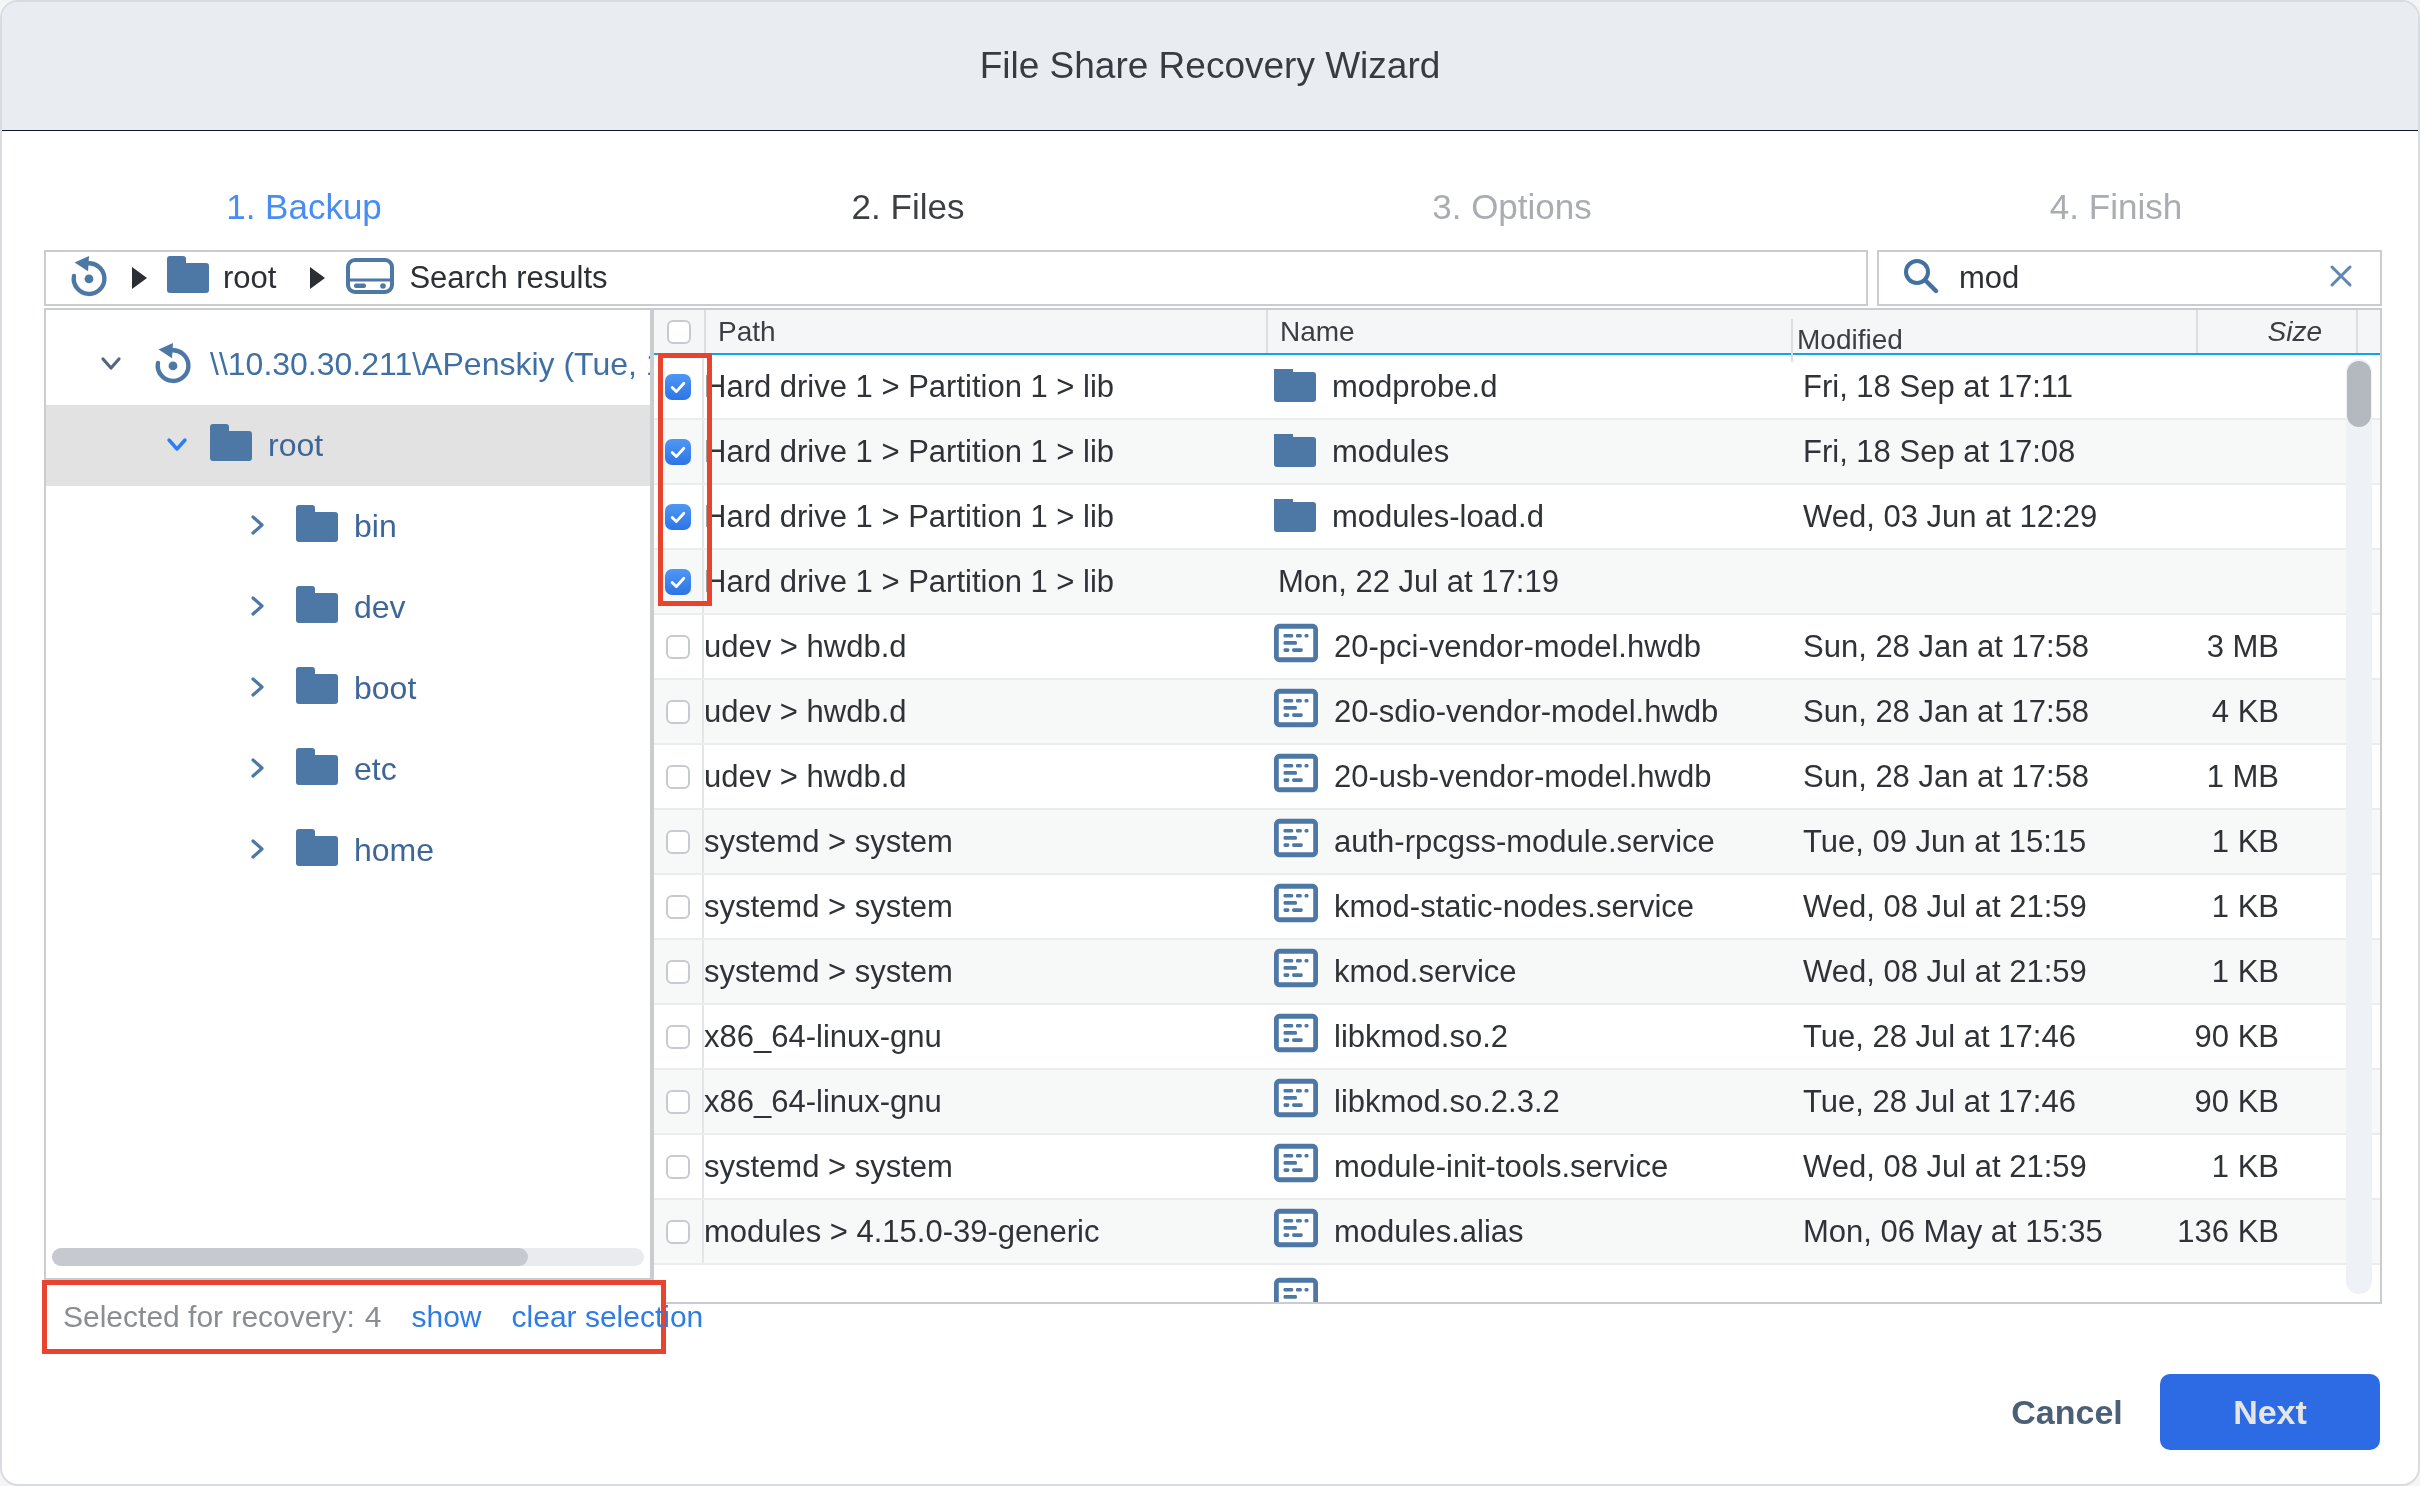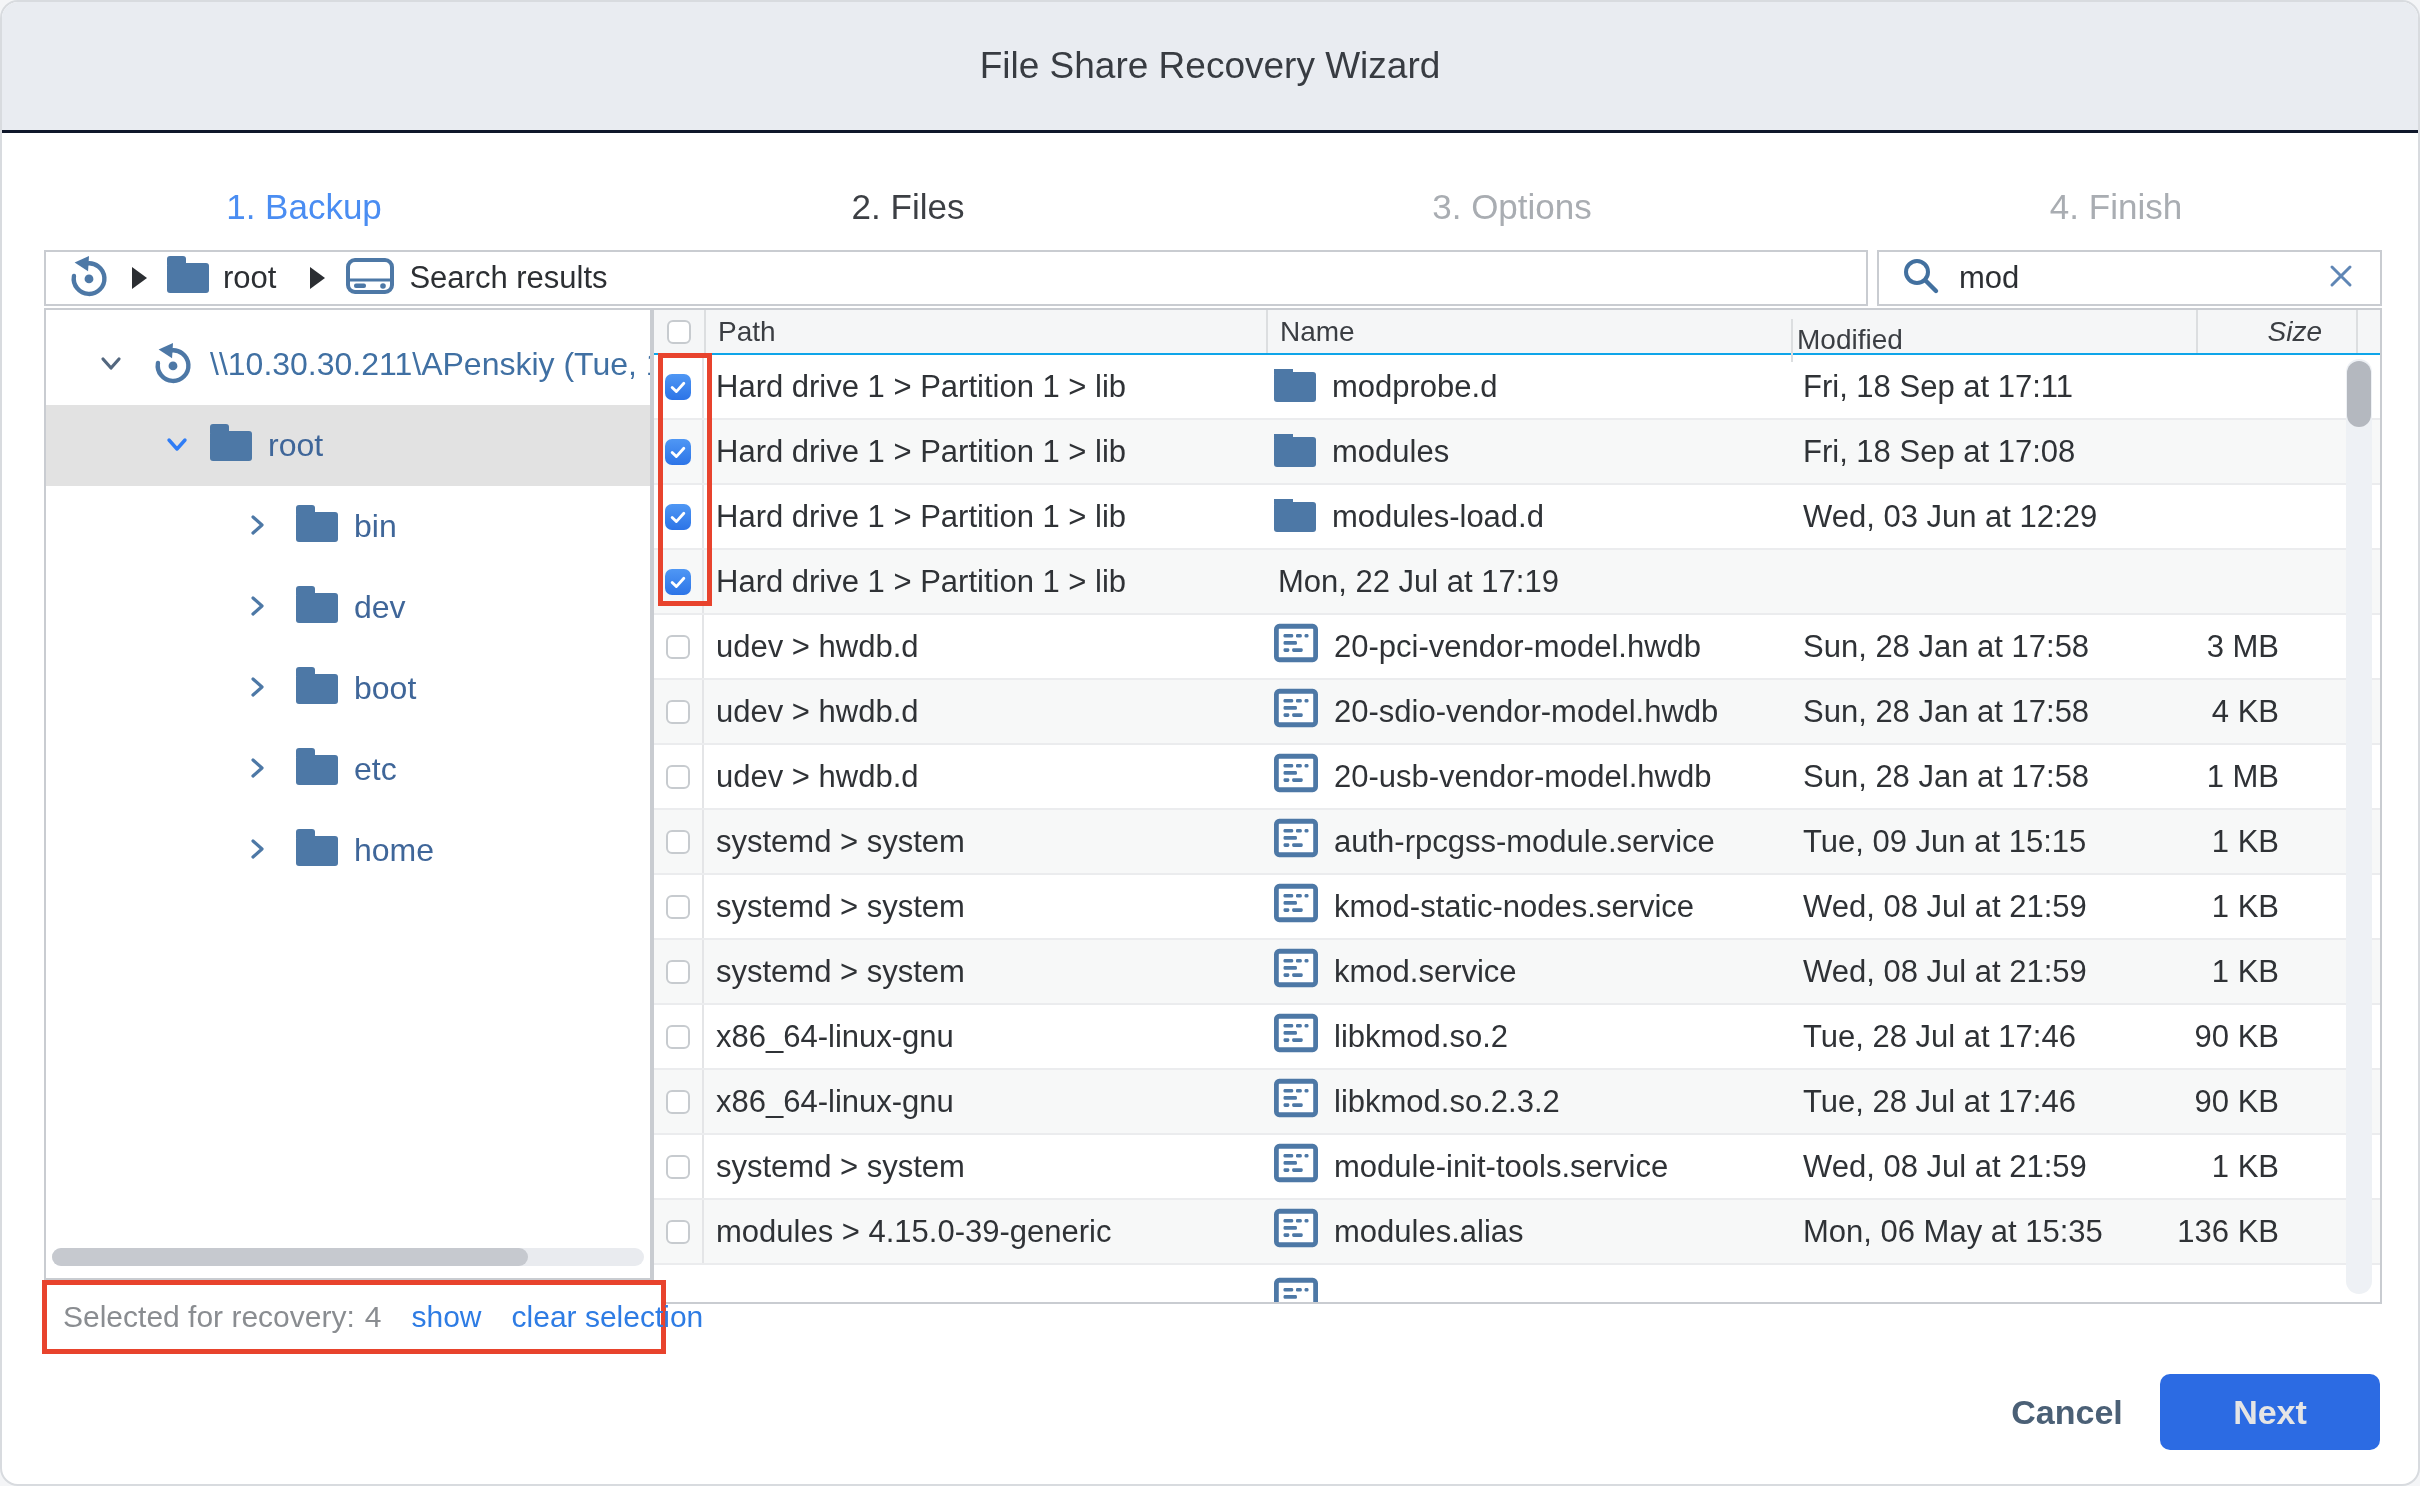--- a/index.html
+++ b/index.html
@@ -1,20 +1,20 @@
 <!DOCTYPE html>
 <html><head>
 <meta charset="utf-8">
 <style>
   html,body{margin:0;padding:0;background:#f4f5f7;font-family:"Liberation Sans",sans-serif;}
   #win{position:relative;width:2420px;height:1486px;background:#fff;border:2px solid #d8dbdf;
        border-radius:18px;overflow:hidden;box-sizing:border-box;}
   
   .titlebar{position:absolute;left:0;top:0;width:100%;height:128px;background:#e9ecf1;
-            border-bottom:3px solid #0f172a;display:flex;align-items:center;justify-content:center;}
+            border-bottom:1px solid #0f172a;display:flex;align-items:center;justify-content:center;}
   .titlebar .t{font-size:37px;color:#383c42;}
   
   .steps{position:absolute;left:0;top:129px;width:100%;height:152px;display:flex;}
   .step{flex:1;display:flex;align-items:center;justify-content:center;font-size:35px;}
   .step.done{color:#4a8df2;}
   .step.current{color:#3c3f44;}
   .step.upcoming{color:#a9adb2;}
   
   .crumbbar{position:absolute;left:42px;top:248px;width:1824px;height:56px;background:#fff;
             border:2px solid #c9ccd1;box-sizing:border-box;display:flex;align-items:center;}
@@ -52,21 +52,21 @@
   .h-path{width:562px;border-left:2px solid #dcdee0;padding-left:12px;}
   .h-name{width:525px;border-left:2px solid #dcdee0;padding-left:12px;}
   .h-mod{width:405px;border-left:2px solid #dcdee0;padding-left:4px;margin-top:17px;}
   .h-size{width:160px;border-left:2px solid #dcdee0;justify-content:flex-end;padding-right:34px;font-style:italic;}
   .h-sp{flex:1;border-left:2px solid #dcdee0;}
   .trow{display:flex;height:65px;align-items:center;font-size:31px;color:#2f3236;
         border-bottom:2px solid #ebecee;box-sizing:border-box;background:#fff;}
   .trow.alt{background:#f7f8f8;}
   .c-cb{width:50px;height:100%;display:flex;align-items:center;justify-content:center;
         border-right:2px solid #e4e5e7;box-sizing:border-box;}
-  .c-path{width:562px;padding-left:12px;box-sizing:border-box;white-space:nowrap;overflow:hidden;}
+  .c-path{width:562px;box-sizing:border-box;white-space:nowrap;overflow:hidden;}
   .c-name{width:525px;display:flex;align-items:center;padding-left:8px;box-sizing:border-box;
           white-space:nowrap;overflow:hidden;}
   .c-name .nm{margin-left:16px;}
   .c-mod{width:362px;padding-left:12px;box-sizing:border-box;white-space:nowrap;}
   .c-size{width:160px;text-align:right;padding-right:34px;box-sizing:border-box;}
   .c-sp{flex:1;}
   .partial{height:38px;overflow:hidden;display:flex;align-items:flex-start;background:#fff;}
   .partial .ficon{margin-left:620px;margin-top:12px;}
   .cb{width:24px;height:24px;border:2px solid #c7cbcf;border-radius:6px;background:#fff;box-sizing:border-box;}
   .cb.checked{width:26px;height:26px;border:none;border-radius:7px;

